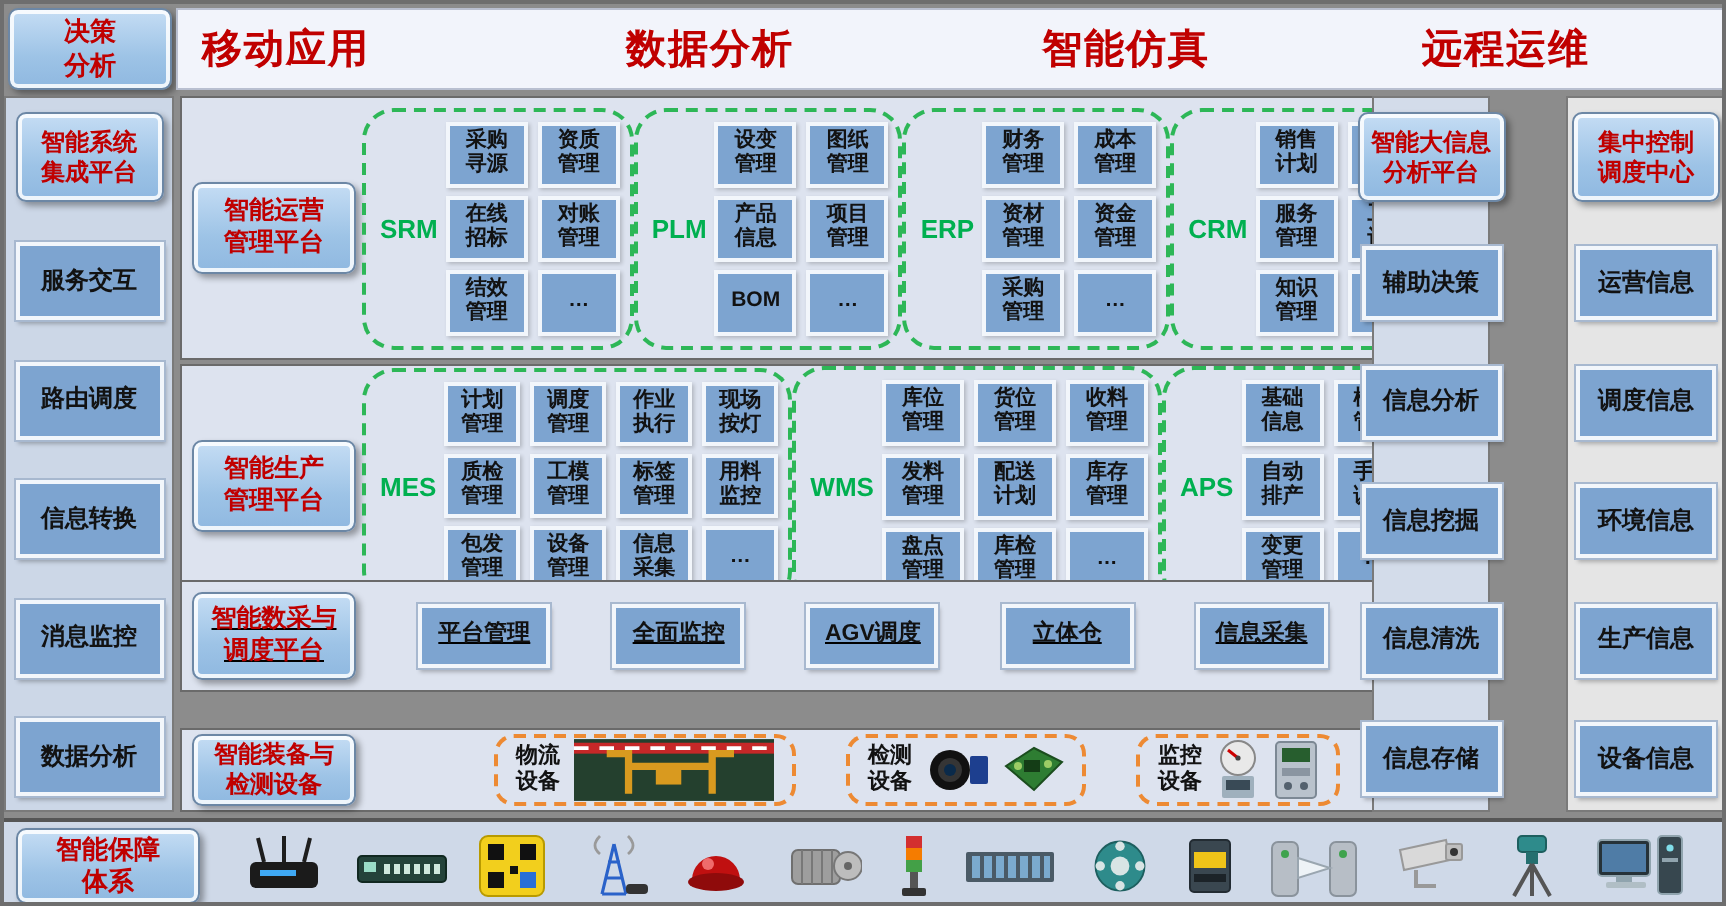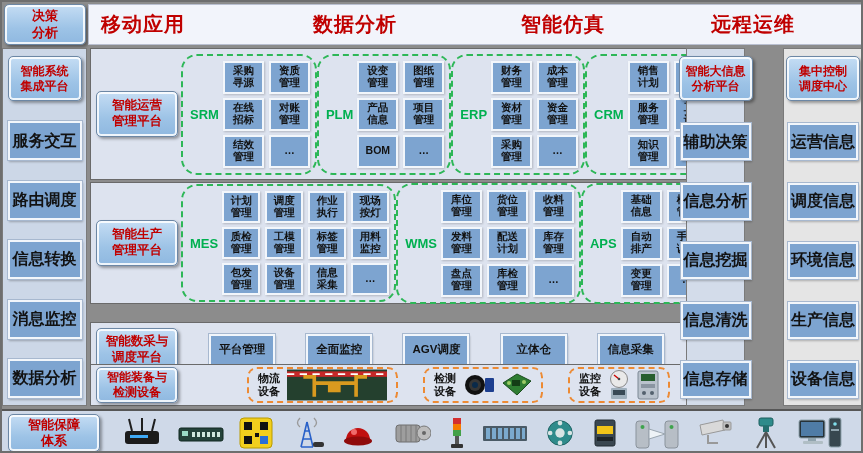--- a/index.html
+++ b/index.html
@@ -44,28 +44,28 @@
   
   .side-panel {
     position:absolute; top:46px; height:358px; background:#ccd7e7; border:1px solid #7a7a7a;
     display:flex; flex-direction:column; align-items:center;
     justify-content:space-between; padding:7px 0;
   }
   #left-panel  { left:0;    width:85px; }
   #right-analysis { left:684px; width:59px; background:#d3dcea; }
   #right-control  { left:781px; width:80px; background:#e5e5e5; }
   .side-panel .panel-title { width:74px; height:45px; font-size:12px; }
-  .side-btn { width:74px; height:39px; font-size:16px;text-align:right; }
+  .side-btn { width:74px; height:39px; font-size:12px;text-align:right; }
   #right-analysis .side-btn, #right-control .side-btn { width:70px; height:37px; }
 
   
   .main-row { position:absolute; left:88px; width:606px; background:#dde3ef; border:1px solid #6a6a6a; display:flex; align-items:center; }
   #row-ops   { top:46px;  height:132px; }
   #row-prod  { top:180px; height:122px; }
-  #row-daq   { top:320px; height:56px; }
+  #row-daq   { top:288px; height:56px;text-decoration:underline; }
   #row-equip { top:362px; height:42px; }
   .row-label { width:82px; min-width:82px; margin-left:5px; font-size:12.5px; }
   #row-ops  .row-label, #row-prod .row-label { height:46px; }
   #row-daq  .row-label { height:44px; }
   #row-equip .row-label { height:36px; font-size:12px; }
 
   .groups { flex:1; display:flex; align-items:center; justify-content:space-evenly; padding:0 3px; }
   .sys-group {
     border:2px dashed #2db757; border-radius:16px;
     display:flex; align-items:center; gap:4px; padding:5px 5px 5px 7px;

